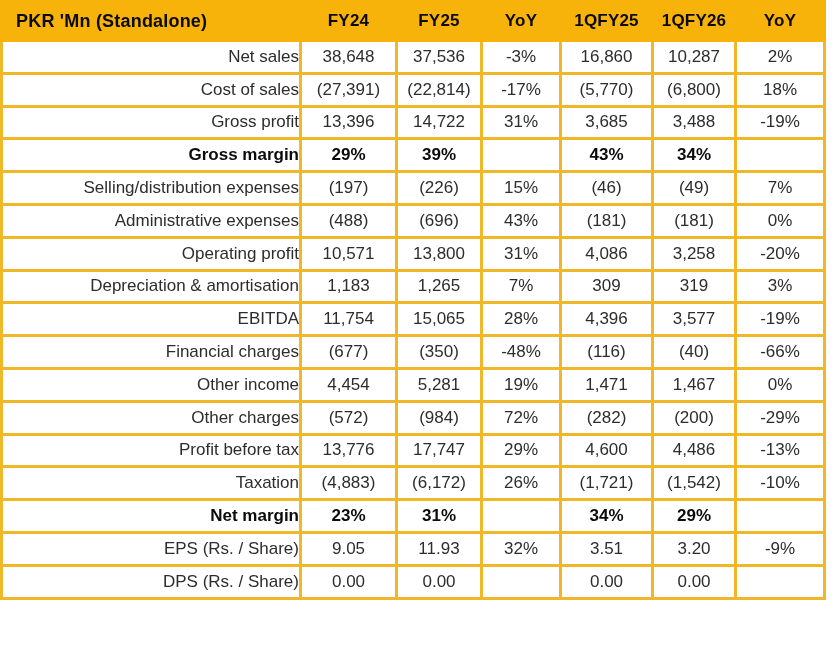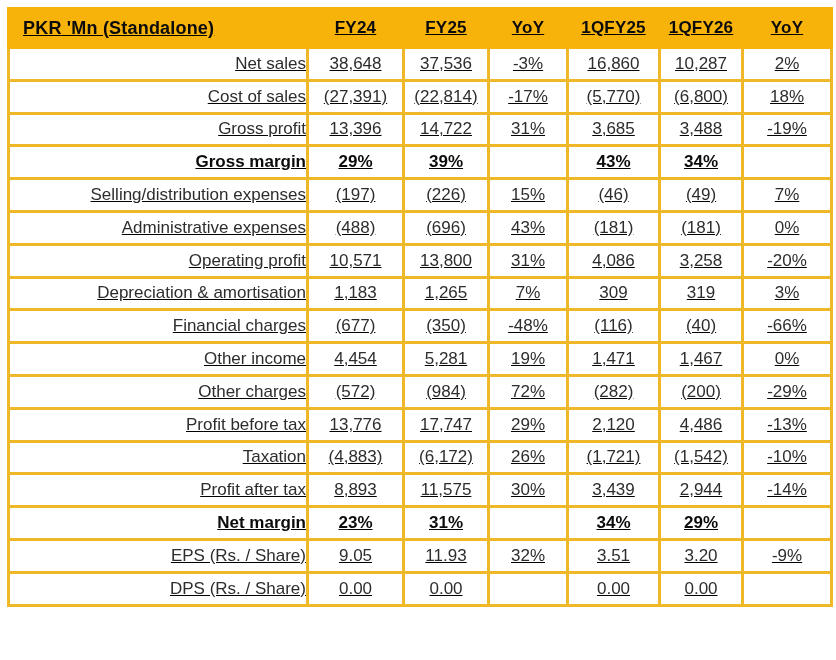--- a/index.html
+++ b/index.html
@@ -4,21 +4,21 @@
 <style>
   :root{
     --gold:#F8B30B;
     --border:#EFB829;
     --text:#2D2D2D;
     --bold-text:#0B0B0B;
   }
   *{box-sizing:border-box;margin:0;padding:0;}
   html,body{width:836px;height:660px;background:#ffffff;overflow:hidden;}
   body{font-family:"Liberation Sans","DejaVu Sans",sans-serif;}
-  .table-wrap{padding:7px;text-decoration:underline;}
+  .table-wrap{padding:0;}
   table{border-collapse:collapse;table-layout:fixed;width:823px;}
   col.c-label{width:299px;}
   col.c-fy24{width:96px;}
   col.c-fy25{width:85px;}
   col.c-yoy1{width:79px;}
   col.c-q25{width:92px;}
   col.c-q26{width:83px;}
   col.c-yoy2{width:89px;}
   th,td{border:3px solid var(--border);font-size:17px;overflow:hidden;white-space:nowrap;}
   thead th{
@@ -138,20 +138,29 @@
   <tr>
     <td class="label">Depreciation &amp; amortisation</td>
     <td>1,183</td>
     <td>1,265</td>
     <td>7%</td>
     <td>309</td>
     <td>319</td>
     <td>3%</td>
   </tr>
 
+  <tr>
+    <td class="label">EBITDA</td>
+    <td>11,754</td>
+    <td>15,065</td>
+    <td>28%</td>
+    <td>4,396</td>
+    <td>3,577</td>
+    <td>-19%</td>
+  </tr>
 
   <tr>
     <td class="label">Financial charges</td>
     <td>(677)</td>
     <td>(350)</td>
     <td>-48%</td>
     <td>(116)</td>
     <td>(40)</td>
     <td>-66%</td>
   </tr>
@@ -174,44 +183,35 @@
     <td>(282)</td>
     <td>(200)</td>
     <td>-29%</td>
   </tr>
 
   <tr>
     <td class="label">Profit before tax</td>
     <td>13,776</td>
     <td>17,747</td>
     <td>29%</td>
-    <td>2,120</td>
+    <td>4,600</td>
     <td>4,486</td>
     <td>-13%</td>
   </tr>
 
   <tr>
     <td class="label">Taxation</td>
     <td>(4,883)</td>
     <td>(6,172)</td>
     <td>26%</td>
     <td>(1,721)</td>
     <td>(1,542)</td>
     <td>-10%</td>
   </tr>
 
-  <tr>
-    <td class="label">Profit after tax</td>
-    <td>8,893</td>
-    <td>11,575</td>
-    <td>30%</td>
-    <td>3,439</td>
-    <td>2,944</td>
-    <td>-14%</td>
-  </tr>
 
   <tr class="bold">
     <td class="label">Net margin</td>
     <td>23%</td>
     <td>31%</td>
     <td></td>
     <td>34%</td>
     <td>29%</td>
     <td></td>
   </tr>

